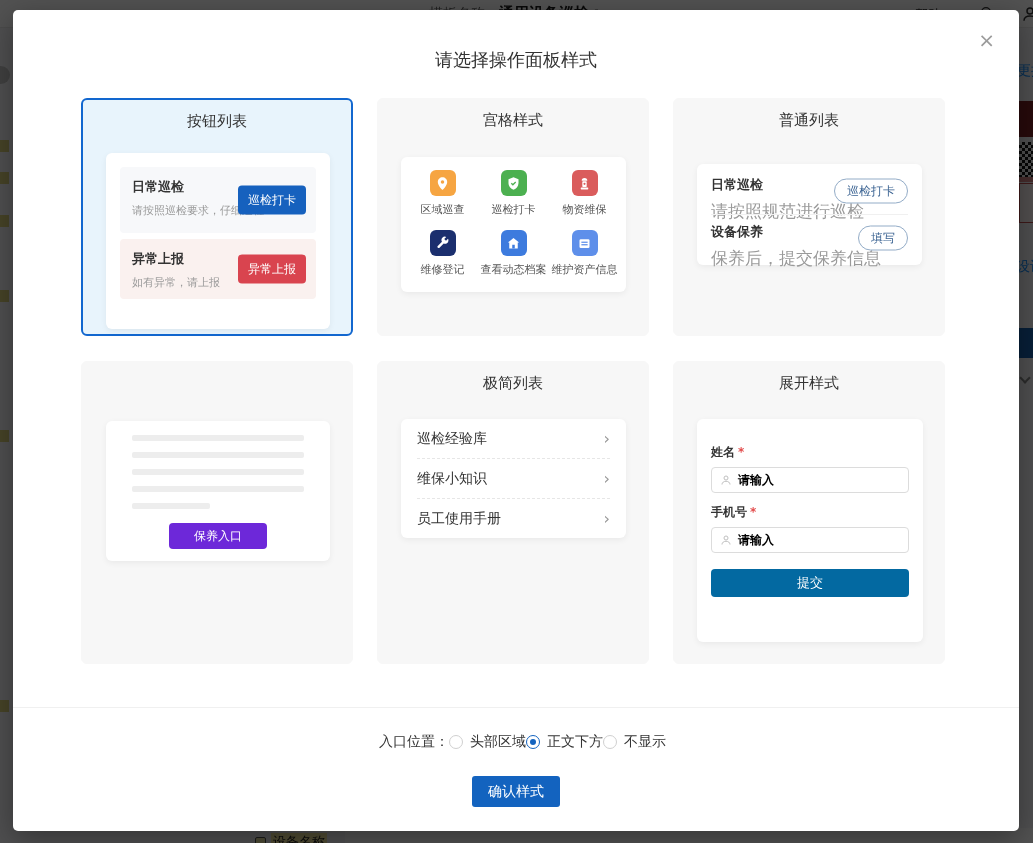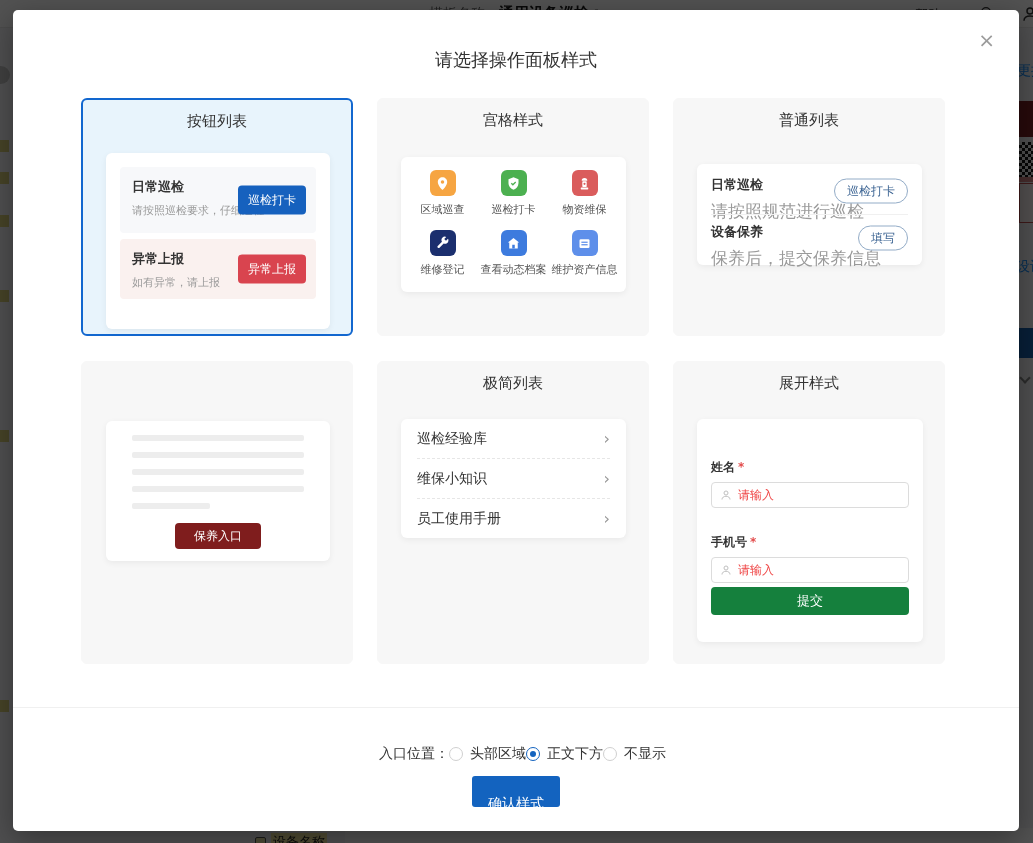--- a/index.html
+++ b/index.html
@@ -70,50 +70,50 @@
   .pl-row{ position:relative; height:46px; padding-top:8px;}
   .pl-row + .pl-row{ border-top:1px solid #f0f0f0; }
   .pl-title{ font-size:13px; font-weight:bold; color:#333;}
   .pl-desc{ font-size:17px; color:#9a9a9a; margin-top:6px;}
   .pl-pill{ position:absolute; right:0; top:50%; transform:translateY(-50%);
             border:1px solid #93acc7; color:#3c6493; font-size:12px; padding:3px 12px; border-radius:999px; background:#fff; white-space:nowrap;}
   
   .p-float{ left:24px; top:59px; width:224px; height:140px; padding:14px 26px;}
   .sk{ height:6px; border-radius:2px; background:#ededed; margin-bottom:11px;}
   .sk.short{ width:78px; }
-  .float-btn{ display:block; margin:14px auto 0; width:86px; height:26px; background:#7f1d1d; color:#fff;
+  .float-btn{ display:block; margin:14px auto 0; width:98px; height:26px; background:#6d28d9; color:#fff;
               font-size:12px; border:none; border-radius:4px; text-align:center; line-height:26px;}
   
   .p-minimal{ left:23px; top:57px; width:225px; height:119px; padding:0 16px; display:flex; flex-direction:column;}
   .ml-row{ flex:1; display:flex; align-items:center; justify-content:space-between; }
   .ml-row + .ml-row{ border-top:1px dashed #e6e6e6; }
   .ml-label{ font-size:14px; color:#333; }
   .ml-chev{ font-size:16px; color:#999; line-height:1;}
   
   .p-expand{ left:23px; top:57px; width:226px; height:223px; padding:14px;}
   .ex-heading{ font-size:15px; font-weight:bold; color:#2b5f90; }
-  .ex-label{ font-size:12px; color:#333; font-weight:bold; margin-top:26px;}
+  .ex-label{ font-size:12px; color:#333; font-weight:bold; margin-top:11px;}
   .ex-star{ color:#e34d4d; margin-left:3px; }
   .ex-input{ margin-top:6px; height:26px; border:1px solid #dcdcdc; border-radius:4px;
              display:flex; align-items:center; gap:6px; padding:0 8px; background:#fff;}
-  .ex-ph{ font-size:12px; color:#ef4444; }
-  .ex-submit{ margin-top:4px; width:100%; height:28px; background:#15803d; border:none; border-radius:4px;
+  .ex-ph{ font-size:12px; color:#000000;font-weight:bold; }
+  .ex-submit{ margin-top:16px; width:100%; height:28px; background:#0369a1; border:none; border-radius:4px;
               color:#fff; font-size:13px; text-align:center; line-height:28px;}
   
   .f-divider{ position:absolute; left:0; right:0; top:697px; border-top:1px solid #f0f0f0;}
-  .f-row{ position:absolute; left:0; right:0; top:723px; height:30px; display:flex; align-items:flex-end; justify-content:center; margin-left:13px;}
+  .f-row{ position:absolute; left:0; right:0; top:723px; height:30px; display:flex; align-items:flex-start; justify-content:center; margin-left:13px;}
   .f-label{ font-size:14px; color:#333; }
   .radio-opt{ display:flex; align-items:center; gap:7px; cursor:pointer;}
   .radio{ width:14px; height:14px; border-radius:50%; border:1px solid #d0d0d0; background:#fff; position:relative;}
   .radio.on{ border:1px solid #1363bf; }
   .radio.on::after{ content:""; position:absolute; left:3px; top:3px; width:6px; height:6px; border-radius:50%; background:#1363bf;}
   .radio-label{ font-size:14px; color:#333; white-space:nowrap;}
   .confirm-btn{ position:absolute; top:766px; left:50%; transform:translateX(-50%);
                 background:#1363bf; color:#fff; border:none; border-radius:3px;
-                font-size:14px; padding:12px 16px; height:31px; line-height:31px; }
+                font-size:14px; padding:0 16px; height:31px; line-height:31px; }
 </style>
 </head>
 <body>
 
 <div class="stage">
 
   <div class="bg">
     <div class="bg-topbar"></div>
     <div class="bg-title">
       <span>模板名称：</span><b>通用设备巡检</b><span class="pencil">✎</span>

